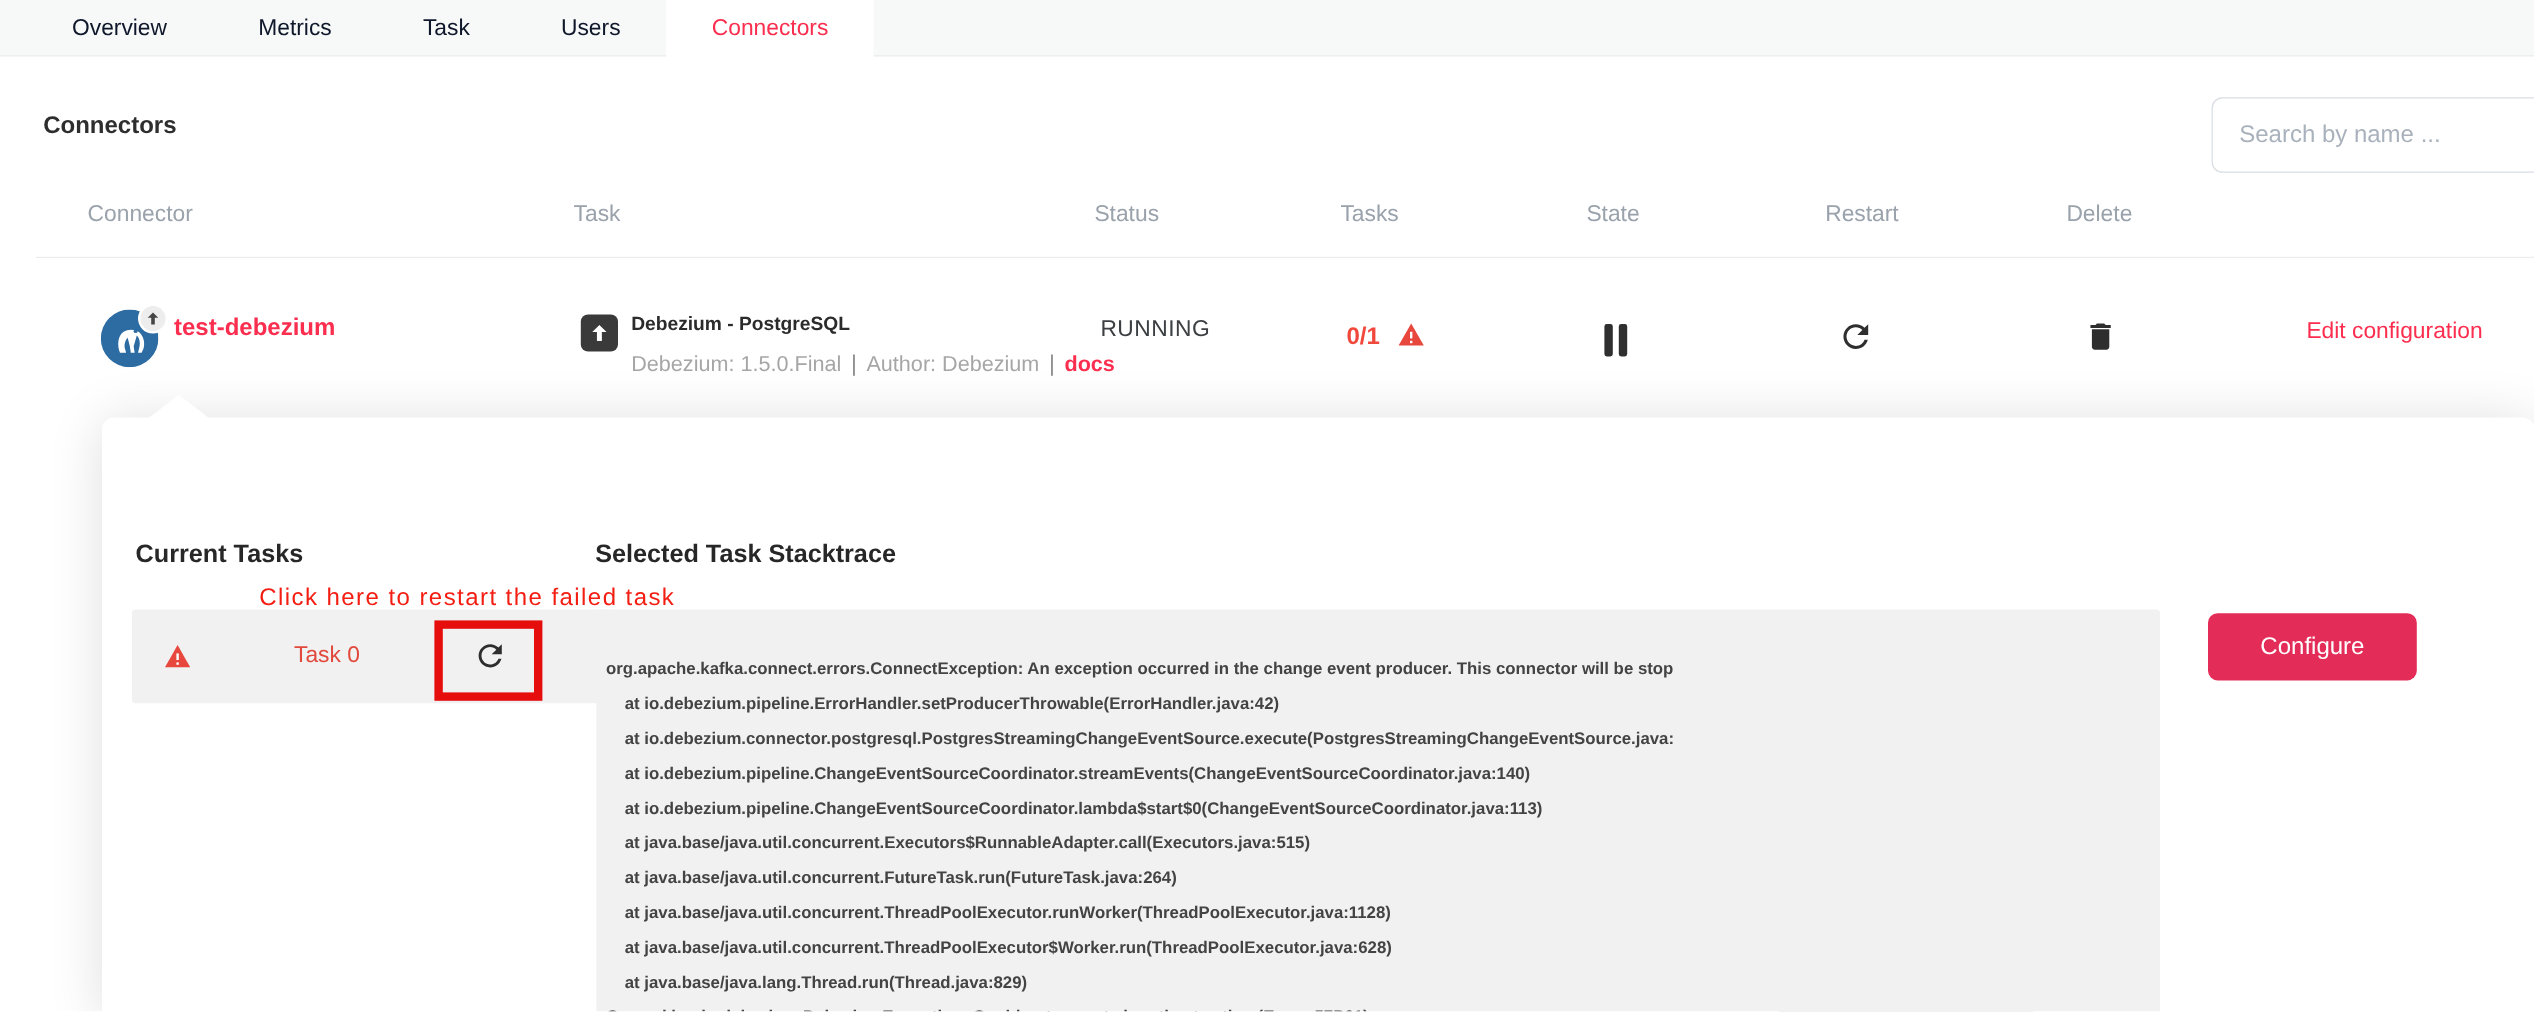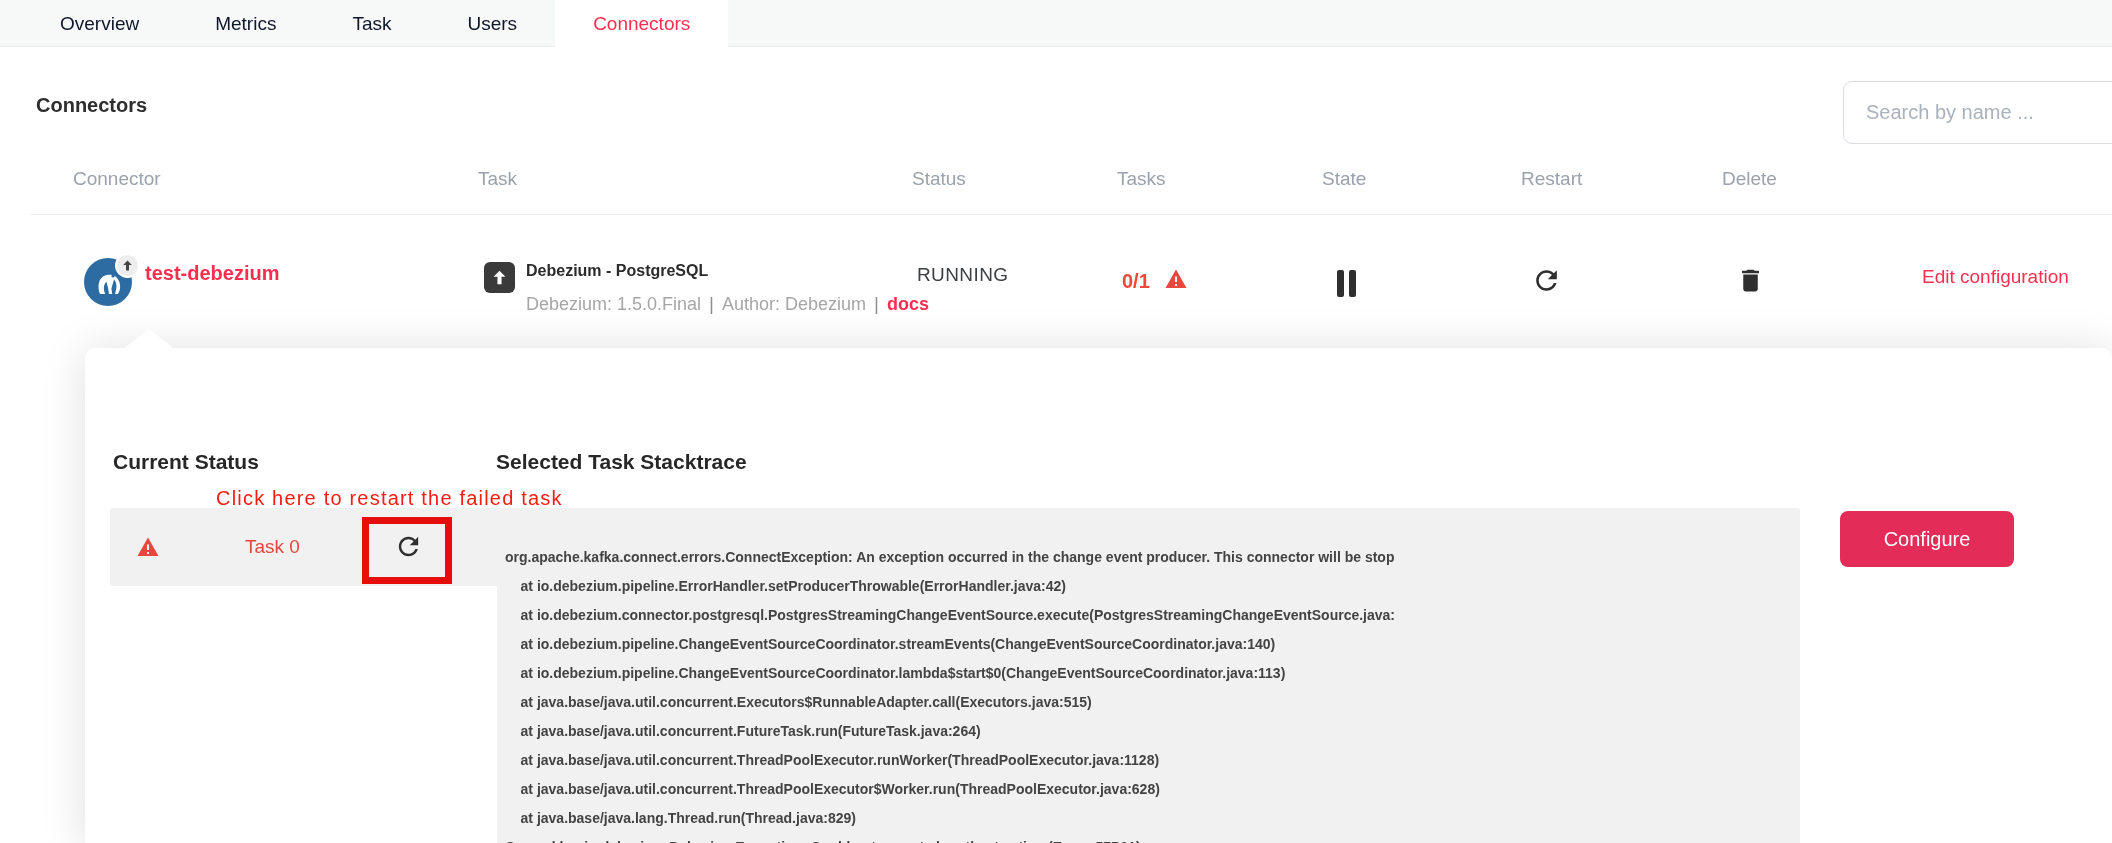--- a/index.html
+++ b/index.html
@@ -151,21 +151,21 @@
 
   <svg class="icon-btn delete-pos" width="29" height="29" viewBox="0 0 24 24">
     <path fill="#2e2e2e" d="M6 19c0 1.1.9 2 2 2h8c1.1 0 2-.9 2-2V7H6v12zM19 4h-3.5l-1-1h-5l-1 1H5v2h14V4z"></path>
   </svg>
 
   <div class="edit-link">Edit configuration</div>
 
   <div class="card">
     <div class="caret"></div>
 
-    <div class="section-title st-tasks">Current Status</div>
+    <div class="section-title st-tasks">Current Tasks</div>
     <div class="section-title st-stack">Selected Task Stacktrace</div>
 
     <div class="annotation-text">Click here to restart the failed task</div>
 
     <div class="task-row">
       <svg class="warn-icon" style="position:absolute;left:25px;top:27px;" viewBox="0 0 24 24">
         <path fill="#e8473e" d="M1.5 21h21L12 2.5 1.5 21z"></path>
         <rect x="11" y="9.5" width="2" height="5.5" fill="#fff"></rect>
         <rect x="11" y="17" width="2" height="2" fill="#fff"></rect>
       </svg>

